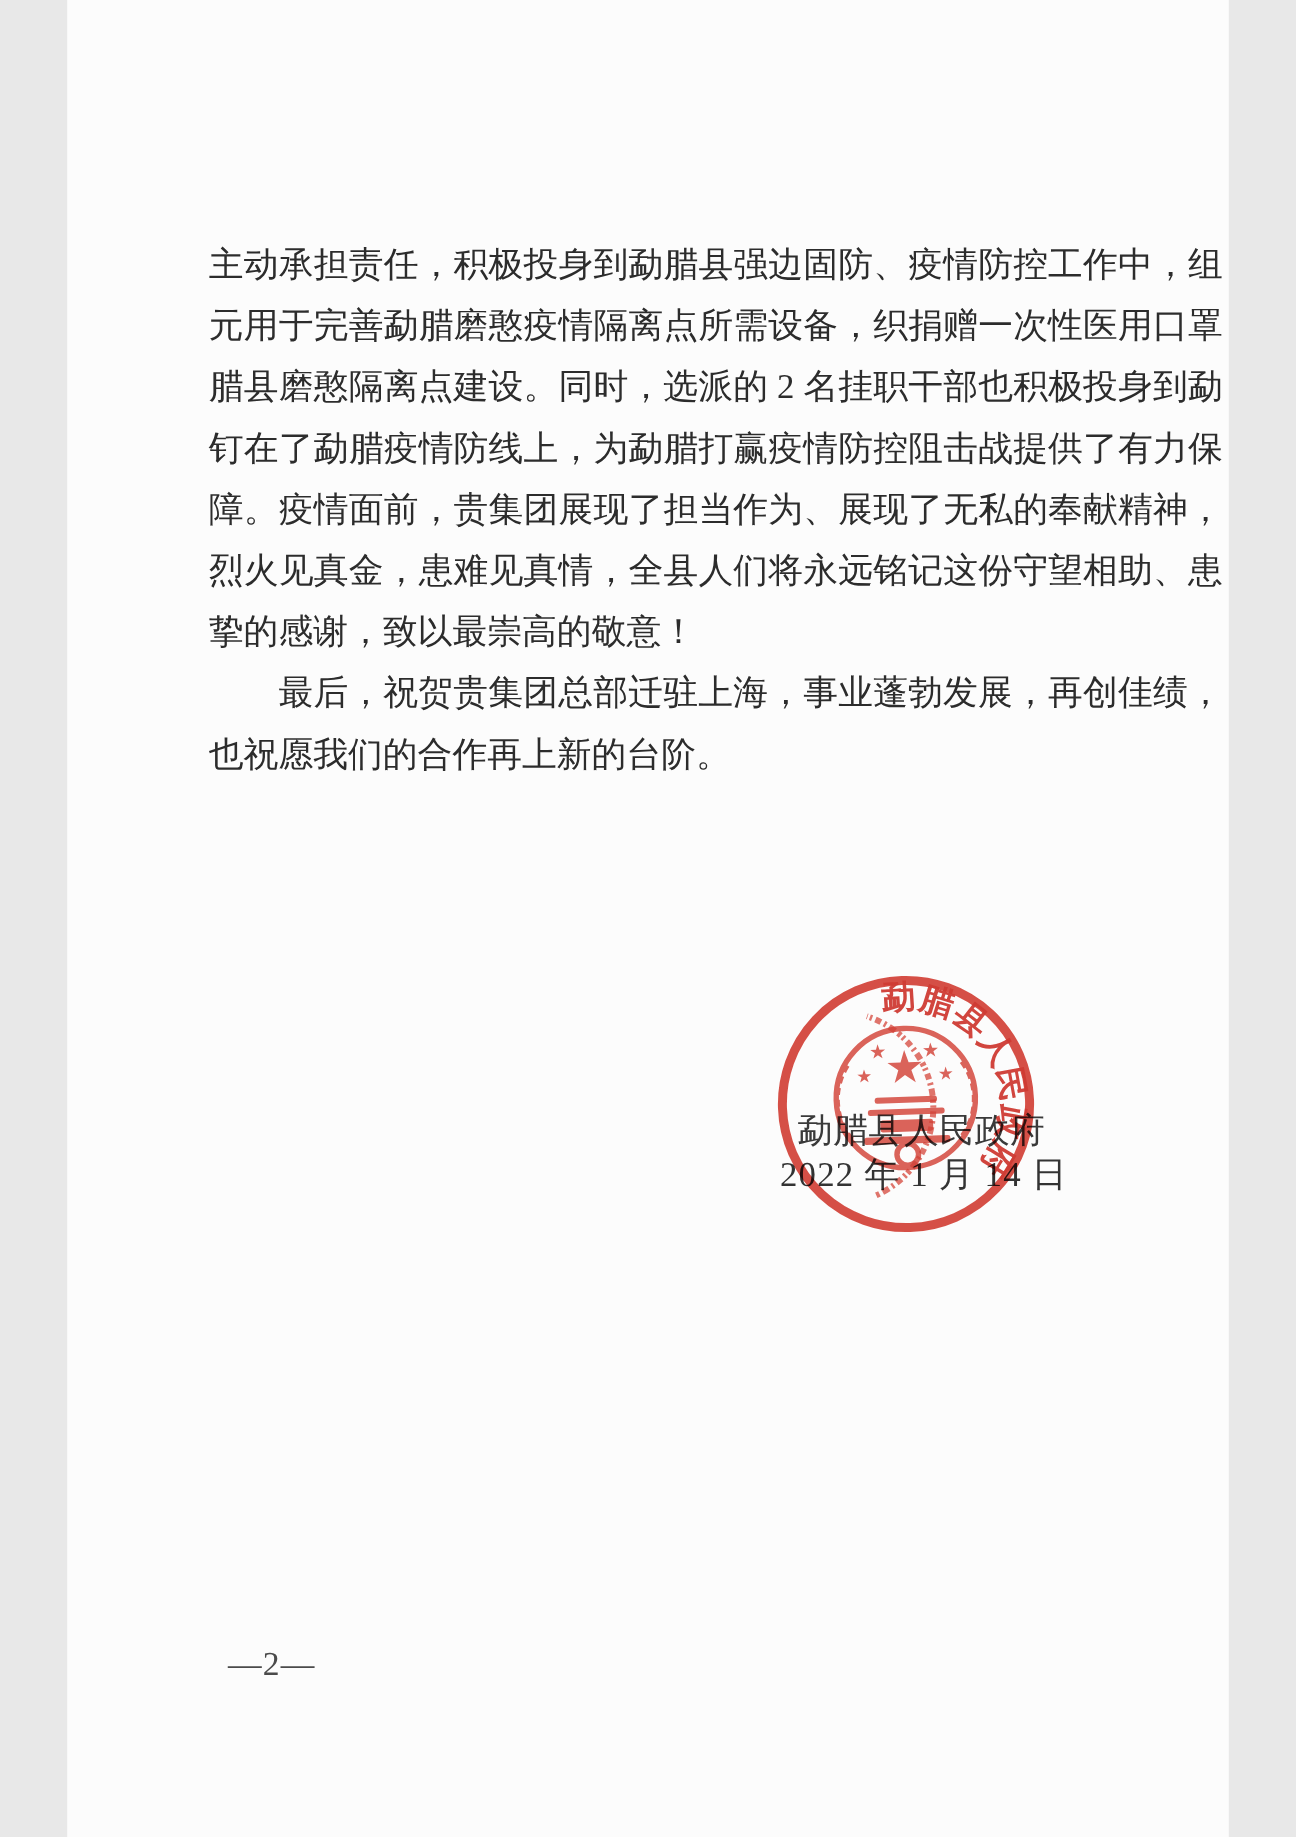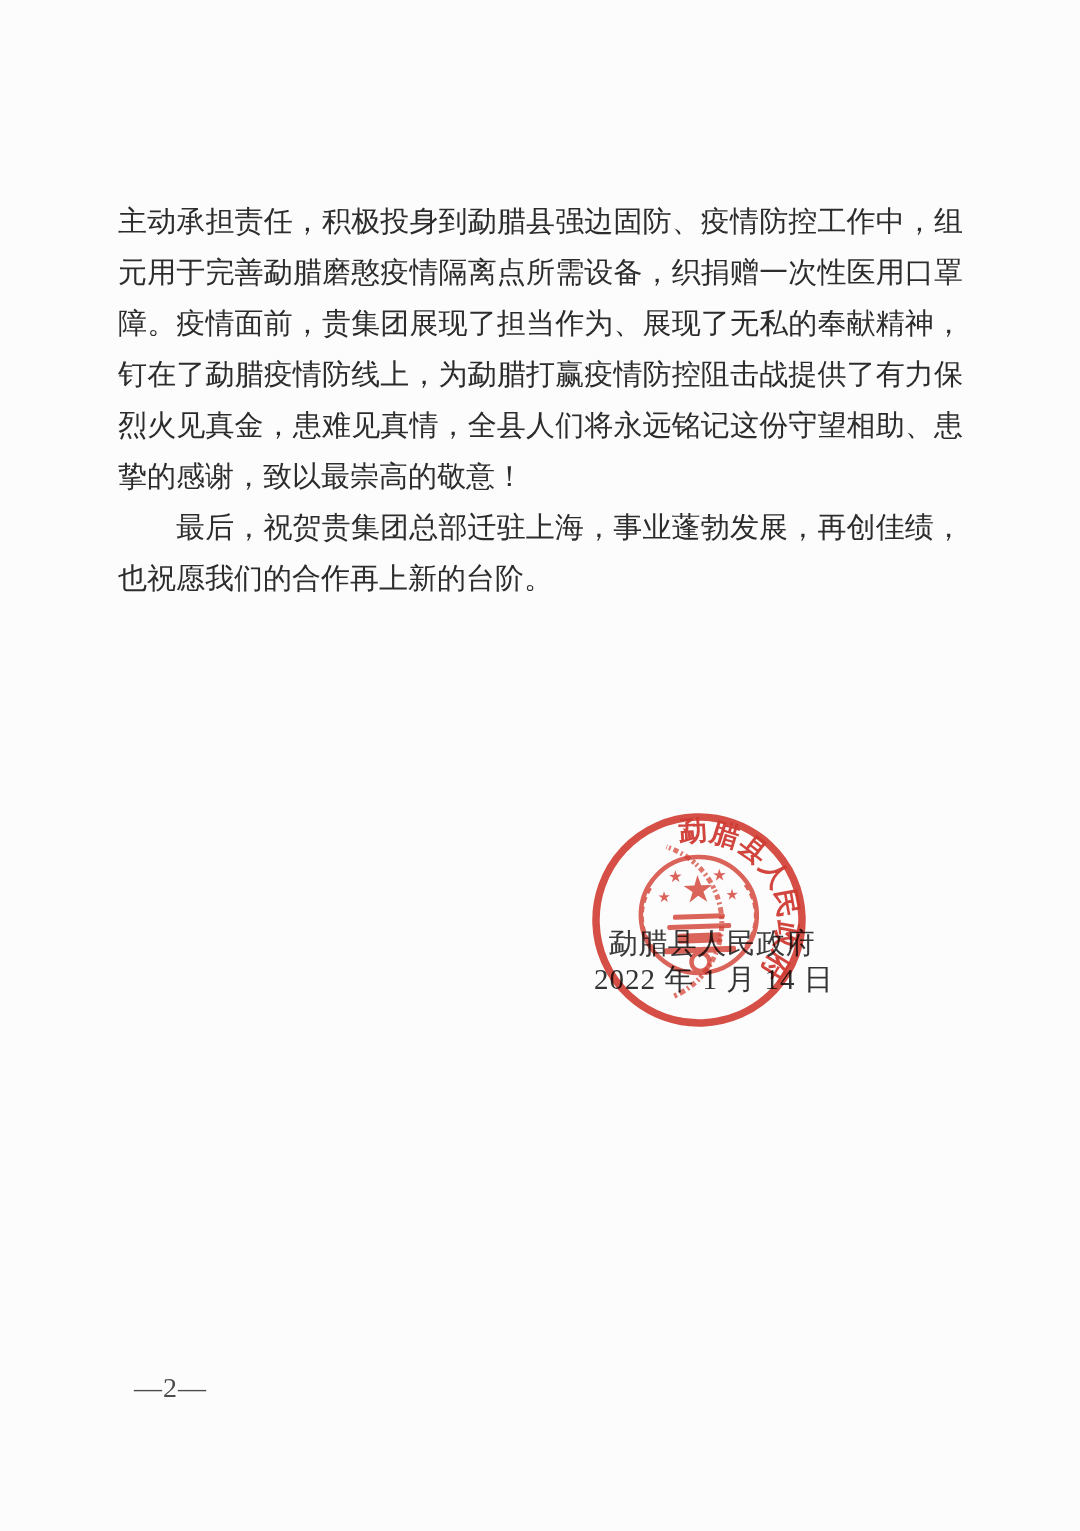--- a/index.html
+++ b/index.html
@@ -1,18 +1,18 @@
 <!DOCTYPE html>
 <html lang="zh"><head>
 <meta charset="utf-8">
 <style>
   html,body{margin:0;padding:0;background:#e8e8e8;}
   .page{
     position:relative;
-    width:1080px;height:1531px;
+    width:968px;height:1531px;
     margin:0 auto;
     background:#fcfcfc;
     overflow:hidden;
     font-family:"Liberation Serif","DejaVu Serif",serif;
   }
   
   .text-block{
     position:absolute;
     left:118px;top:196px;width:845px;
     color:#2c2c2c;
@@ -56,22 +56,23 @@
   .seal svg{display:block;width:100%;height:100%;}
 </style>
 </head>
 <body>
 
 <div class="page">
 
   <div class="text-block">
     <div class="line">主动承担责任，积极投身到勐腊县强边固防、疫情防控工作中，组</div>
     <div class="line">元用于完善勐腊磨憨疫情隔离点所需设备，织捐赠一次性医用口罩</div>
+    <div class="line">腊县磨憨隔离点建设。同时，选派的 2 名挂职干部也积极投身到勐</div>
+    <div class="line">钉在了勐腊疫情防线上，为勐腊打赢疫情防控阻击战提供了有力保</div>
     <div class="line">障。疫情面前，贵集团展现了担当作为、展现了无私的奉献精神，</div>
-    <div class="line">钉在了勐腊疫情防线上，为勐腊打赢疫情防控阻击战提供了有力保</div>
     <div class="line">烈火见真金，患难见真情，全县人们将永远铭记这份守望相助、患</div>
     <div class="line para-end">挚的感谢，致以最崇高的敬意！</div>
     <div class="line indent">最后，祝贺贵集团总部迁驻上海，事业蓬勃发展，再创佳绩，</div>
     <div class="line para-end">也祝愿我们的合作再上新的台阶。</div>
   </div>
 
   <div class="sign-name">勐腊县人民政府</div>
   <div class="sign-date">2022 年 1 月 14 日</div>
 
   <div class="seal">

